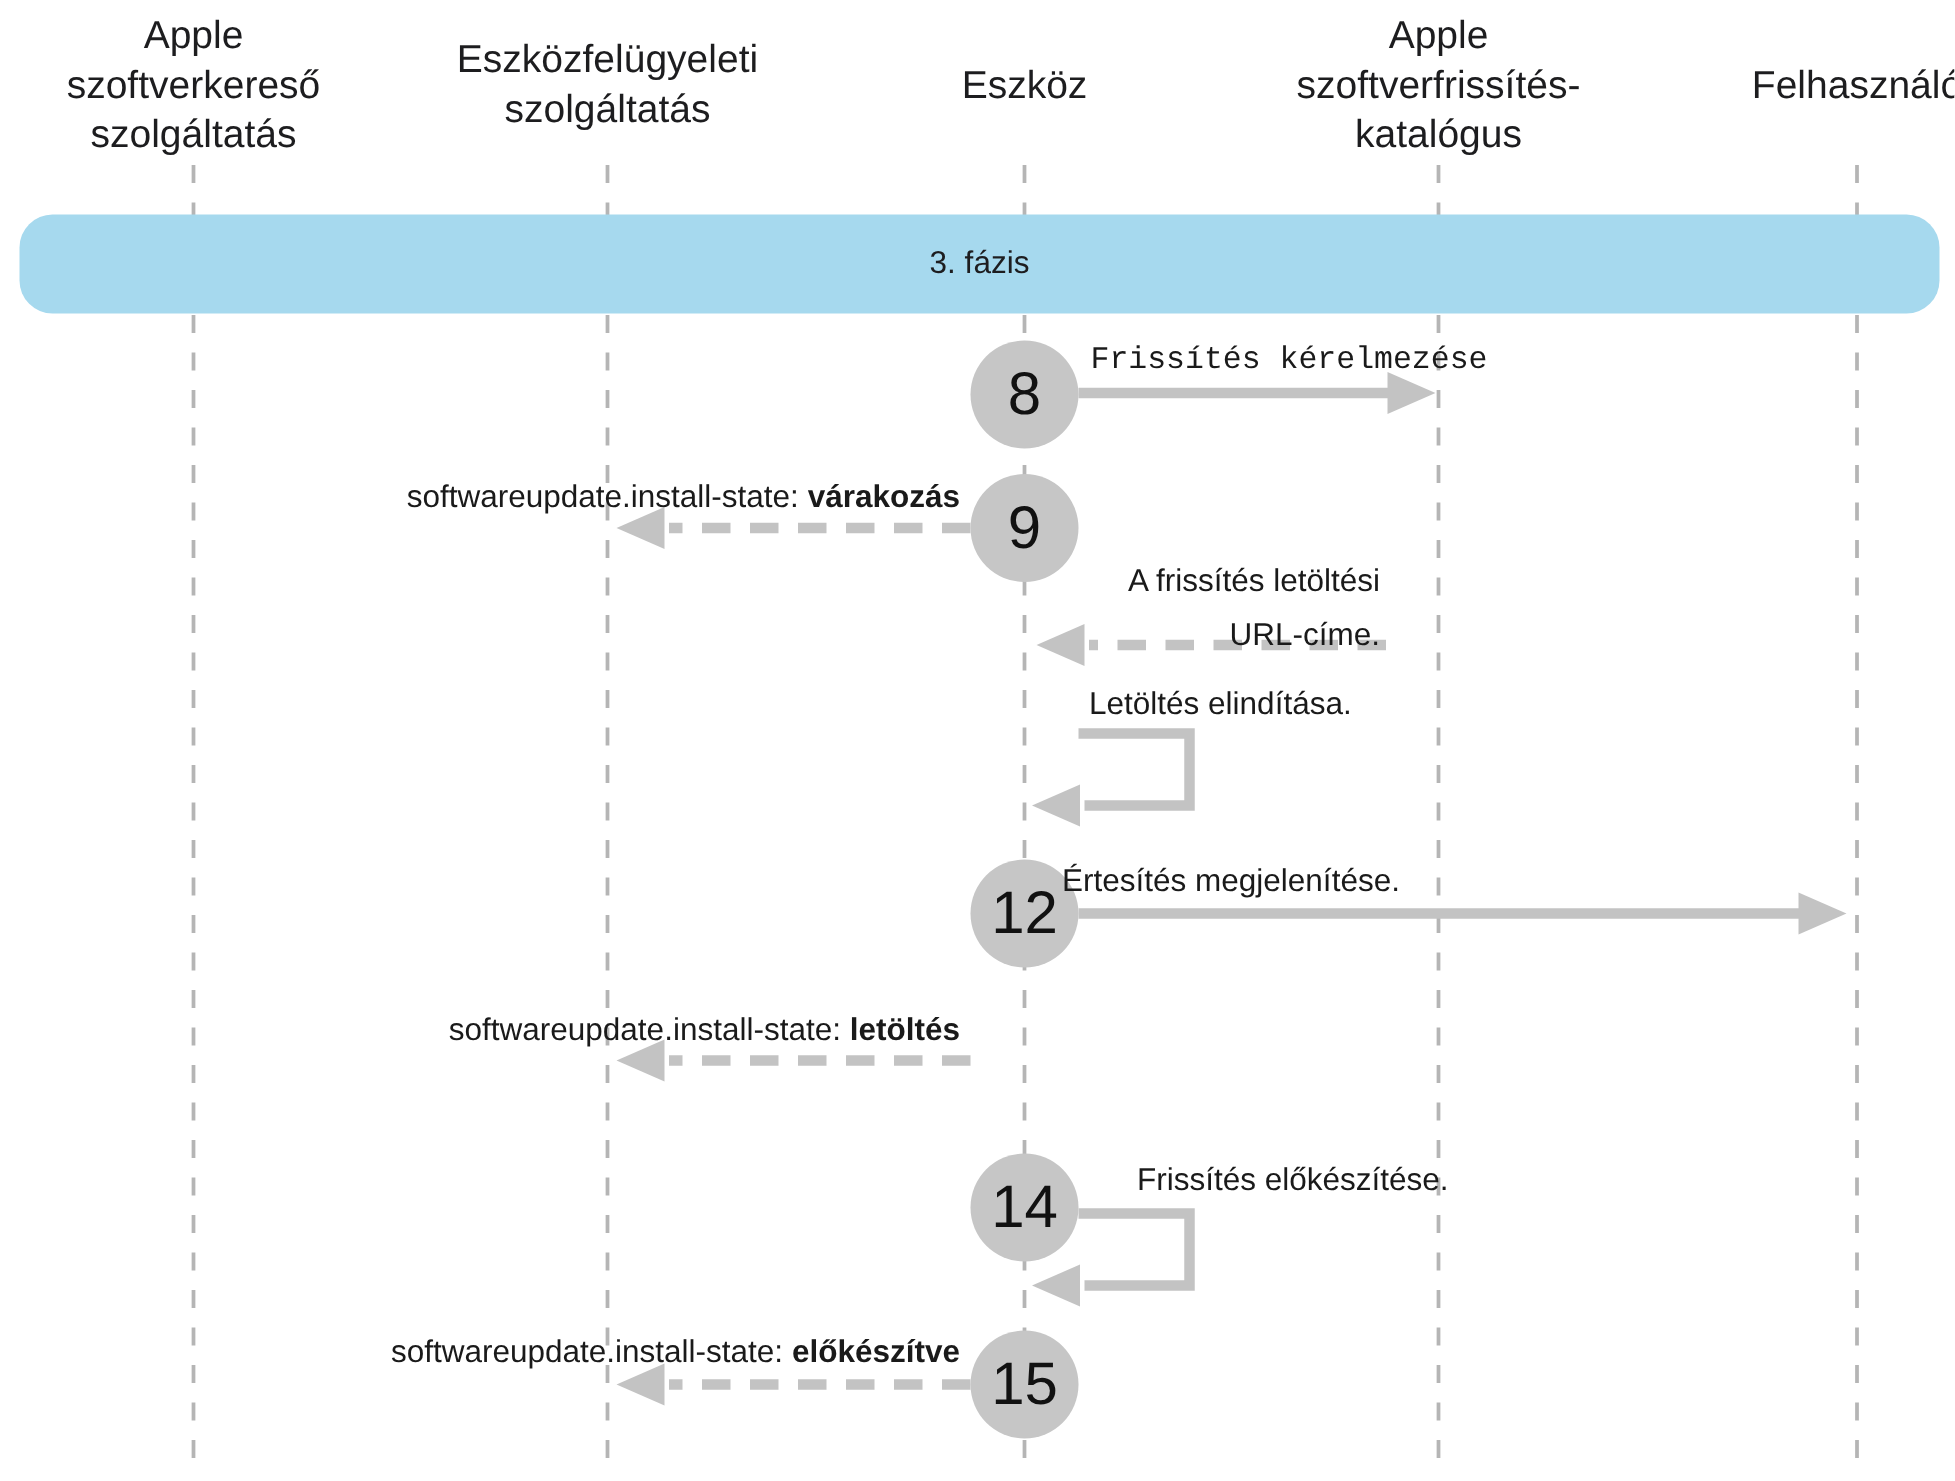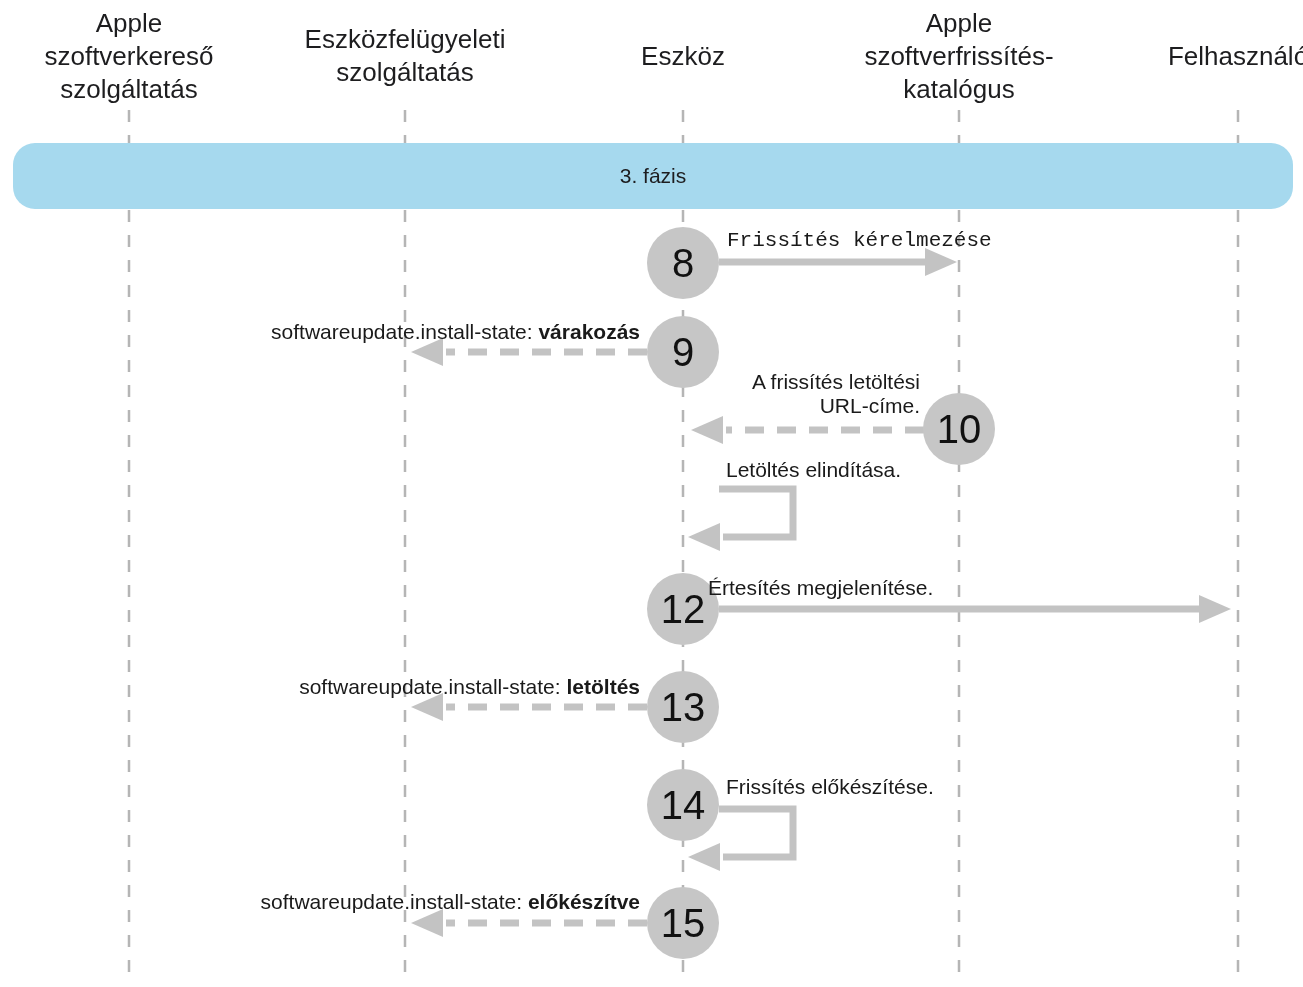--- a/index.html
+++ b/index.html
@@ -29,21 +29,21 @@
     background:#c6c6c6;
     display:flex;align-items:center;justify-content:center;
     font-size:40px;font-weight:500;color:#111111;
   }
   .msg-label{
     position:absolute;
     font-size:21px;line-height:26px;color:#1a1a1a;white-space:nowrap;
   }
   .msg-label b{font-weight:700;}
   .msg-label.right{text-align:right;}
-  .msg-label.wrap{white-space:normal;line-height:24px;width:200px;}
+  .msg-label.wrap{white-space:normal;line-height:36px;width:200px;}
 </style>
 </head>
 <body>
 
 <div id="stage">
 
   <svg id="wires" width="1303" height="987" viewBox="0 0 1303 987">
 
     <line x1="129" y1="110" x2="129" y2="976" stroke="#b5b5b5" stroke-width="2.5" stroke-dasharray="12 13"></line>
     <line x1="405" y1="110" x2="405" y2="976" stroke="#b5b5b5" stroke-width="2.5" stroke-dasharray="12 13"></line>
@@ -81,41 +81,39 @@
   </div>
 
   <div class="lane-header" style="left:9px;width:240px;">Apple szoftverkereső szolgáltatás</div>
   <div class="lane-header" style="left:280px;width:250px;">Eszközfelügyeleti szolgáltatás</div>
   <div class="lane-header" style="left:834px;width:250px;">Apple szoftverfrissítés-katalógus</div>
   <div class="lane-header" style="left:583px;width:200px;">Eszköz</div>
   <div class="lane-header" style="left:1128px;width:220px;">Felhasználó</div>
 
   <div class="step-circle" style="left:647px;top:227px;">8</div>
   <div class="step-circle" style="left:647px;top:316px;">9</div>
-  <div class="step-circle" style="left:923px;top:393px;">10</div>
   <div class="step-circle" style="left:647px;top:573px;text-align:right;">12</div>
-  <div class="step-circle" style="left:647px;top:671px;">13</div>
   <div class="step-circle" style="left:647px;top:769px;">14</div>
   <div class="step-circle" style="left:647px;top:887px;">15</div>
 
   <div class="msg-label" style="left:727px;top:228px;font-family:Liberation Mono, monospace;">Frissítés kérelmezése</div>
 
   <div class="msg-label right" style="right:663px;top:319px;">
     <span>softwareupdate.install-state: </span><b>várakozás</b>
   </div>
 
   <div class="msg-label right wrap" style="right:383px;top:370px;">A frissítés letöltési URL-címe.</div>
 
   <div class="msg-label" style="left:726px;top:457px;">Letöltés elindítása.</div>
 
   <div class="msg-label" style="left:708px;top:575px;">Értesítés megjelenítése.</div>
 
   <div class="msg-label right" style="right:663px;top:674px;">
     <span>softwareupdate.install-state: </span><b>letöltés</b>
   </div>
 
-  <div class="msg-label" style="left:726px;top:774px;">Frissítés előkészítése.</div>
+  <div class="msg-label" style="left:758px;top:774px;">Frissítés előkészítése.</div>
 
   <div class="msg-label right" style="right:663px;top:889px;">
     <span>softwareupdate.install-state: </span><b>előkészítve</b>
   </div>
 
 </div>
 
 </body></html>

